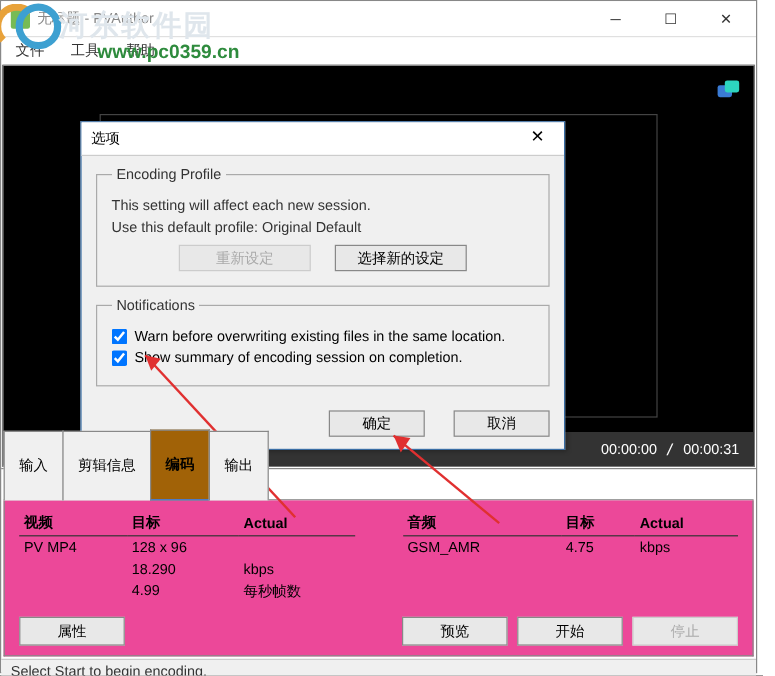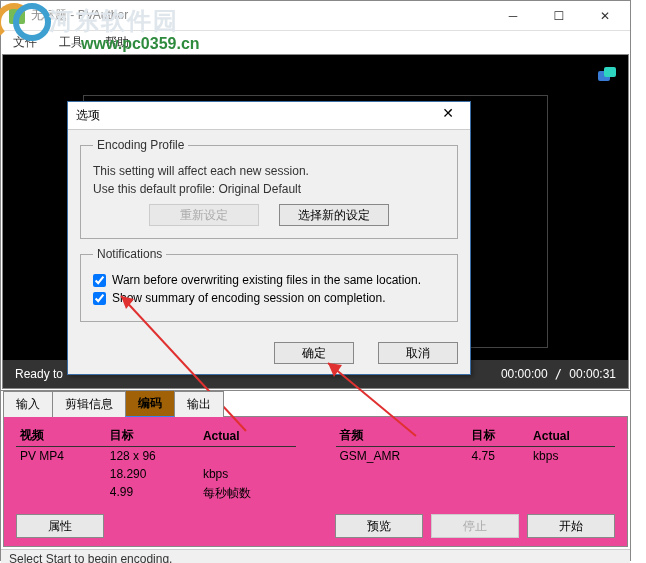--- a/index.html
+++ b/index.html
@@ -43,21 +43,21 @@
 .chk{width:13px;height:13px}
 .dlg-footer{display:flex;justify-content:flex-end;gap:24px;padding:4px 12px 10px}
 .dlg-footer .btn{min-width:80px}
 
 .arrow{position:absolute;pointer-events:none}
 .arrow line{stroke:#e03030;stroke-width:2}
 .arrow polygon{fill:#e03030}
 
 .bottom-panel{border-top:1px solid #888;padding:2px}
 .tabs{display:flex;border-bottom:1px solid #888;height:24px;align-items:flex-end}
-.tab{padding:4px 12px;border:1px solid #888;border-bottom:none;margin-right:-1px;background:#f0f0f0;position:relative;top:1px}
+.tab{padding:20px 12px;border:1px solid #888;border-bottom:none;margin-right:-1px;background:#f0f0f0;position:relative;top:1px}
 .tab.active{background:#a16207;border-bottom:1px solid #3b82f6;font-weight:bold}
 .tab-body{padding:8px 12px;border:1px solid #888;border-top:none;background:#ec4899}
 .cols{display:flex;gap:40px}
 .col{flex:1}
 .col table{width:100%;border-collapse:collapse}
 .col th{text-align:left;border-bottom:1px solid #333;padding:2px 4px;font-weight:bold}
 .col td{padding:2px 4px;vertical-align:top}
 .bottom-btns{display:flex;gap:8px;margin-top:10px;align-items:center}
 .bottom-btns .spacer{flex:1}
 .bottom-btns .btn{min-width:88px;height:24px}
@@ -194,20 +194,20 @@
               <td>kbps</td>
             </tr>
           </tbody>
             </table>
         </div>
       </div>
       <div class="bottom-btns">
         <div class="btn">属性</div>
         <div class="spacer"></div>
         <div class="btn">预览</div>
+        <div class="btn">开始</div>
         <div class="btn disabled">停止</div>
-        <div class="btn">开始</div>
       </div>
     </div>
   </div>
 
   <div class="statusbar">Select Start to begin encoding.</div>
 </div>
 
 </body></html>

